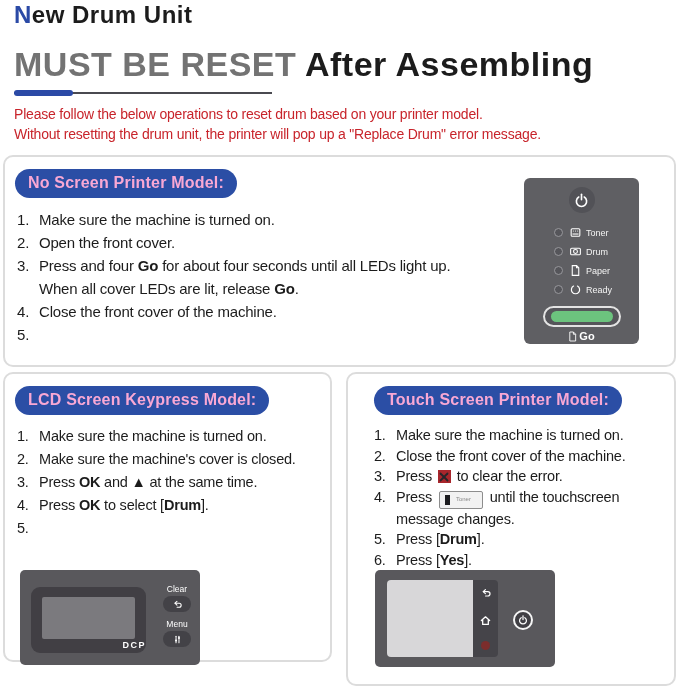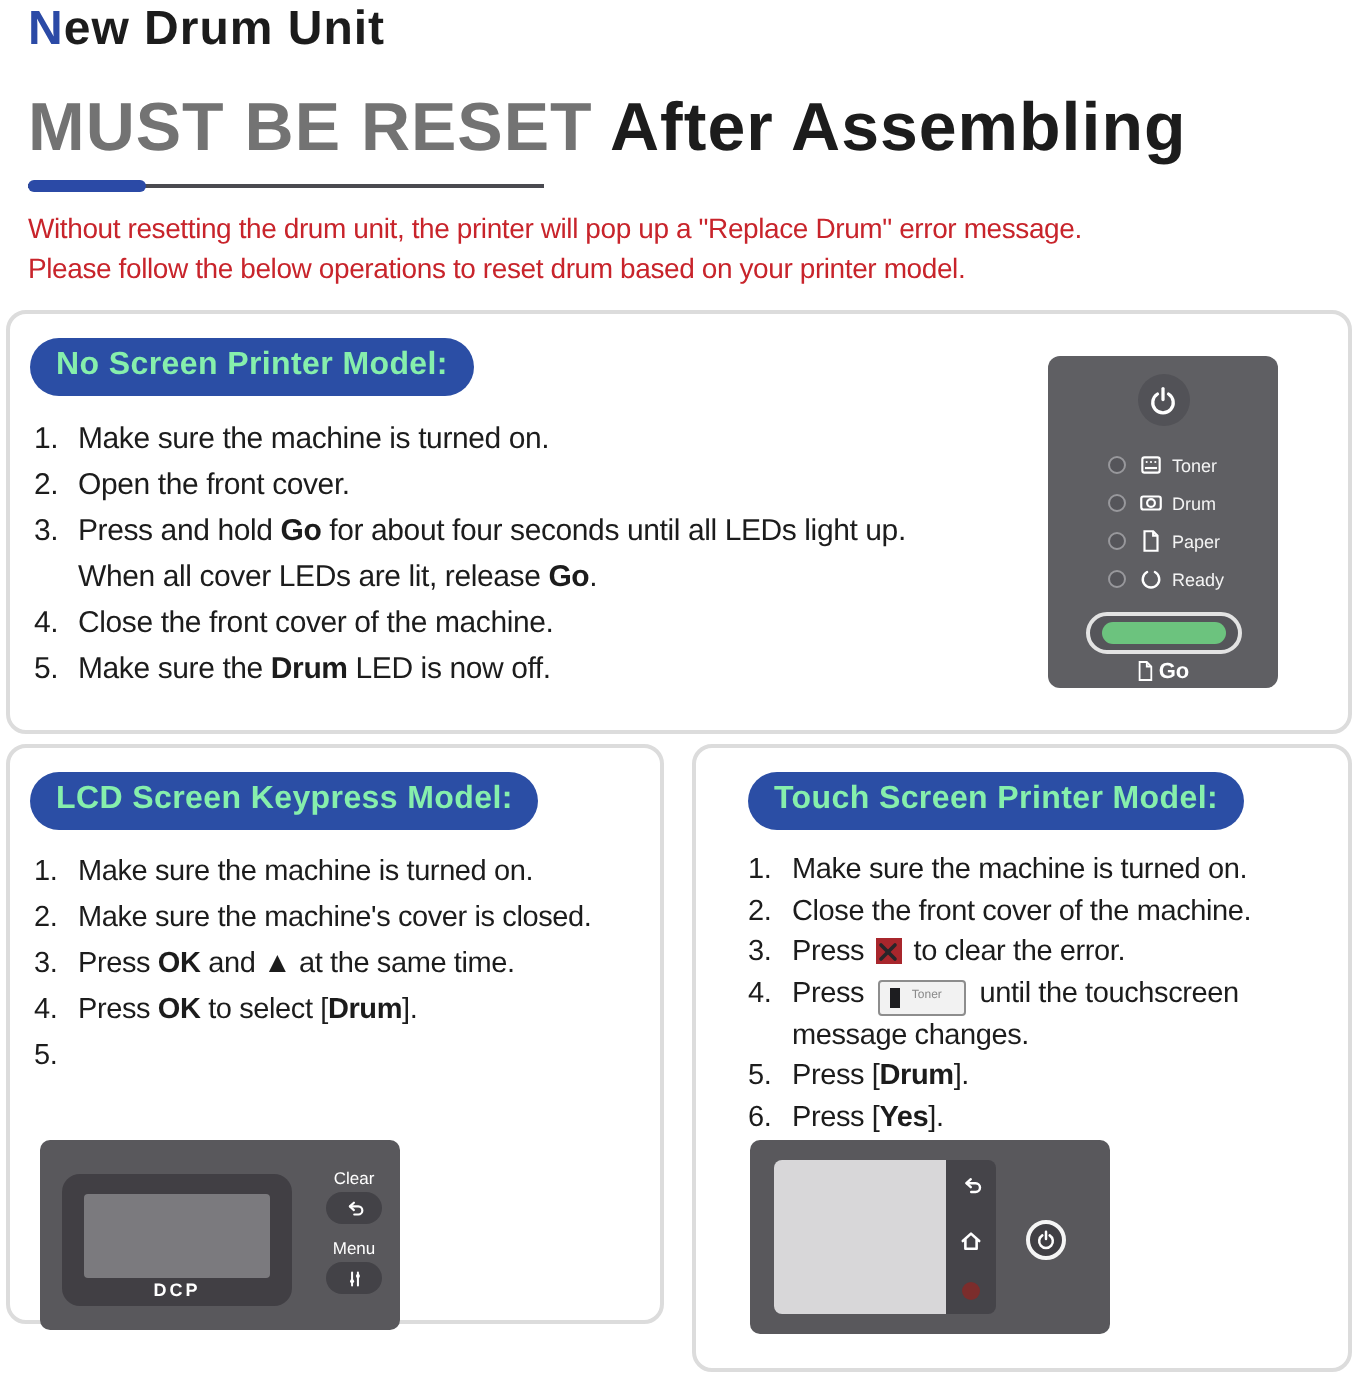--- a/index.html
+++ b/index.html
@@ -16,21 +16,21 @@
   .divider{position:absolute;left:14px;top:90px;width:260px;height:6px;}
   .divider .thin{position:absolute;left:0;top:2px;width:258px;height:2px;background:#4a4a50;}
   .divider .thick{position:absolute;left:0;top:0;width:59px;height:6px;background:#2b4aa6;border-radius:3px;}
   .warning{position:absolute;left:14px;top:104px;color:#c8242b;font-size:14px;line-height:20px;white-space:nowrap;letter-spacing:-.2px;}
 
   
   .secbox{position:absolute;background:#fff;border:2px solid #dcdcdc;border-radius:10px;box-sizing:border-box;}
   #box-noscreen{left:3px;top:155px;width:673px;height:212px;}
   #box-lcd{left:3px;top:372px;width:329px;height:290px;}
   #box-touch{left:346px;top:372px;width:330px;height:314px;padding-left:12px;}
-  .pill{display:inline-block;margin:12px 0 0 10px;background:#2b4ea5;color:#86efac;font-weight:bold;
+  .pill{display:inline-block;margin:12px 0 0 10px;background:#2b4ea5;color:#f9a8d4;font-weight:bold;
         font-size:16px;padding:5px 13px 6px;border-radius:15px;letter-spacing:.2px;white-space:nowrap;}
 
   
   .steps{margin:10px 0 0 12px;}
   .step{display:flex;align-items:flex-start;white-space:nowrap;}
   .step .num{flex:0 0 22px;}
   #box-noscreen .steps{font-size:15px;line-height:23px;letter-spacing:-.2px;}
   #box-lcd .steps{font-size:14.5px;line-height:23px;letter-spacing:-.2px;}
   #box-touch .steps{font-size:14.5px;line-height:20.5px;letter-spacing:-.2px;margin-left:14px;}
   .step b{font-weight:bold;}
@@ -55,21 +55,21 @@
   .go-outer{position:absolute;left:50%;transform:translateX(-50%);top:128px;width:74px;height:17px;
       border:2px solid #e3e3e3;border-radius:11px;background:#55555a;display:flex;align-items:center;justify-content:center;}
   .go-green{width:62px;height:11px;background:#6cc37e;border-radius:6px;}
   .go-label{position:absolute;top:152px;left:0;width:100%;text-align:center;color:#fff;font-weight:bold;font-size:11px;}
   .go-label svg{vertical-align:-2px;margin-right:2px;}
 
   
   .lcd-printer{position:absolute;left:15px;top:196px;width:180px;height:95px;background:#59585c;border-radius:5px;}
   .lcd-bezel{position:absolute;left:11px;top:17px;width:115px;height:66px;background:#413f44;border-radius:9px;}
   .lcd-screen{position:absolute;left:11px;top:10px;width:93px;height:42px;background:#7b7a7e;border-radius:2px;}
-  .lcd-model{position:absolute;bottom:3px;left:0;width:100%;text-align:center;color:#fff;font-weight:bold;font-size:9px;letter-spacing:1.5px;}
+  .lcd-model{position:absolute;bottom:3px;left:0;width:100%;text-align:right;color:#fff;font-weight:bold;font-size:9px;letter-spacing:1.5px;}
   .side-group{position:absolute;width:34px;text-align:center;}
   .side-label{color:#fff;font-weight:normal;font-size:8.5px;margin-bottom:2px;}
   .side-btn{width:28px;height:16px;background:#434247;border-radius:8px;margin:0 auto;display:flex;align-items:center;justify-content:center;}
 
   
   .touch-printer{position:absolute;left:27px;top:196px;width:180px;height:97px;background:#59585c;border-radius:5px;}
   .touch-screen{position:absolute;left:12px;top:10px;width:86px;height:77px;background:#d8d7d9;border-radius:4px 0 0 4px;}
   .touch-strip{position:absolute;left:98px;top:10px;width:25px;height:77px;background:#454449;border-radius:0 4px 4px 0;
       display:flex;flex-direction:column;align-items:center;justify-content:space-between;padding:7px 0;box-sizing:border-box;}
   .strip-dot{width:9px;height:9px;border-radius:50%;background:#7c2d2c;}
@@ -83,46 +83,45 @@
   <span class="accent">N</span><span>ew Drum Unit</span>
 </div>
 <div class="title2">
   <span class="red">MUST BE RESET</span><span> After Assembling</span>
 </div>
 <div class="divider">
   <span class="thin"></span>
   <span class="thick"></span>
 </div>
 <div class="warning">
+  <div>Please follow the below operations to reset drum based on your printer model.</div>
   <div>Without resetting the drum unit, the printer will pop up a "Replace Drum" error message.</div>
-  <div>Please follow the below operations to reset drum based on your printer model.</div>
 </div>
 
 <div class="secbox" id="box-noscreen">
   <div class="pill">No Screen Printer Model:</div>
   <div class="steps">
       <div class="step">
         <span class="num">1.</span>
         <span class="stext"><span>Make sure the machine is turned on.</span></span>
       </div>
       <div class="step">
         <span class="num">2.</span>
         <span class="stext"><span>Open the front cover.</span></span>
       </div>
       <div class="step">
         <span class="num">3.</span>
-        <span class="stext"><span>Press and hold </span><b>Go</b><span> for about four seconds until all LEDs light up.</span><br><span>When all cover LEDs are lit, release </span><b>Go</b><span>.</span></span>
+        <span class="stext"><span>Press and four </span><b>Go</b><span> for about four seconds until all LEDs light up.</span><br><span>When all cover LEDs are lit, release </span><b>Go</b><span>.</span></span>
       </div>
       <div class="step">
         <span class="num">4.</span>
         <span class="stext"><span>Close the front cover of the machine.</span></span>
       </div>
       <div class="step">
         <span class="num">5.</span>
-        <span class="stext"><span>Make sure the </span><b>Drum</b><span> LED is now off.</span></span>
       </div>
     </div>
 
   <div class="panel">
     <div class="power-btn">
       <svg width="15" height="15" viewBox="0 0 12 12" fill="none" stroke="#ffffff" stroke-width="1.3" stroke-linecap="round">
         <path d="M3.8 3.2 A4.1 4.1 0 1 0 8.2 3.2"></path>
           <line x1="6" y1="1" x2="6" y2="5.4"></line>
       </svg>
     </div>

